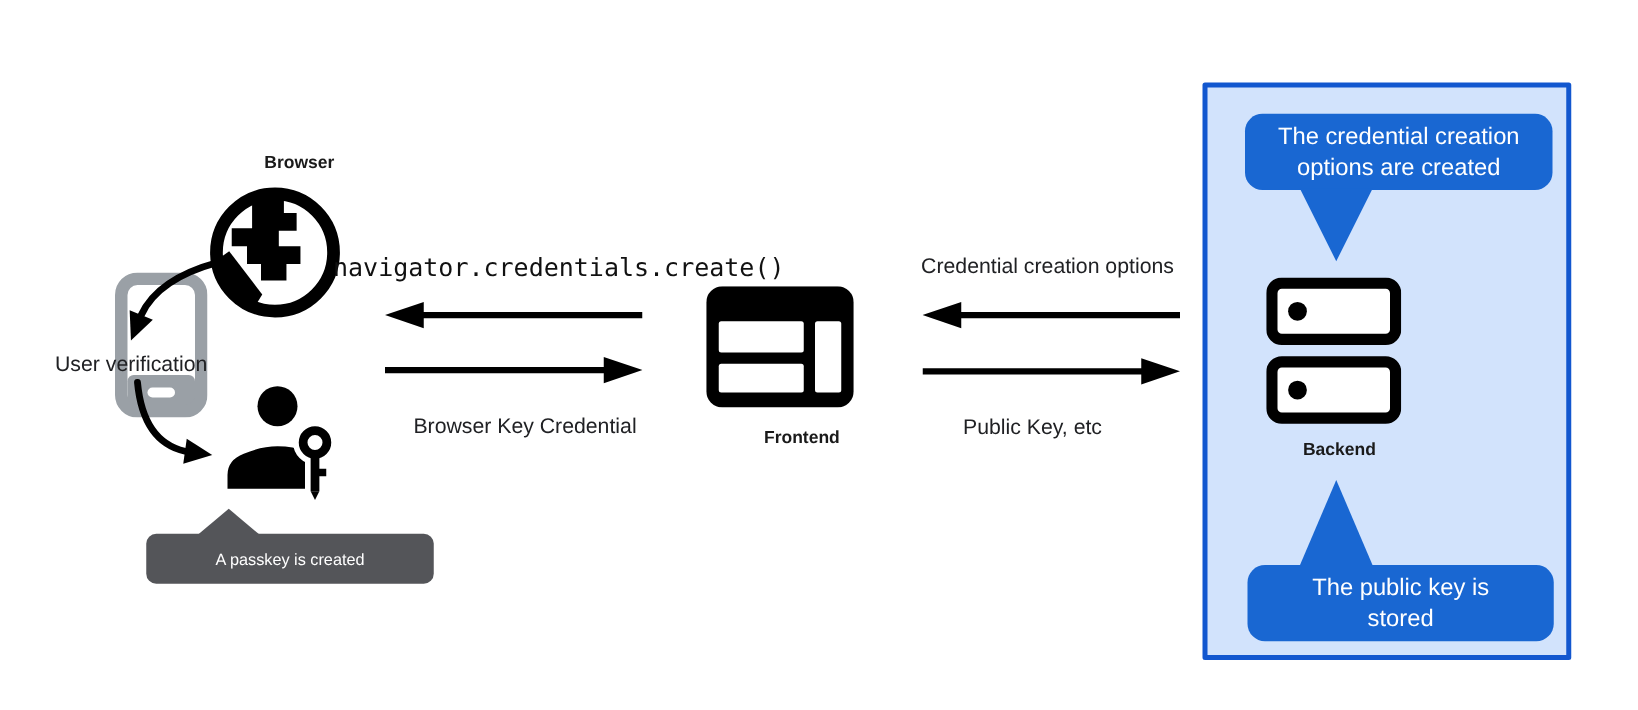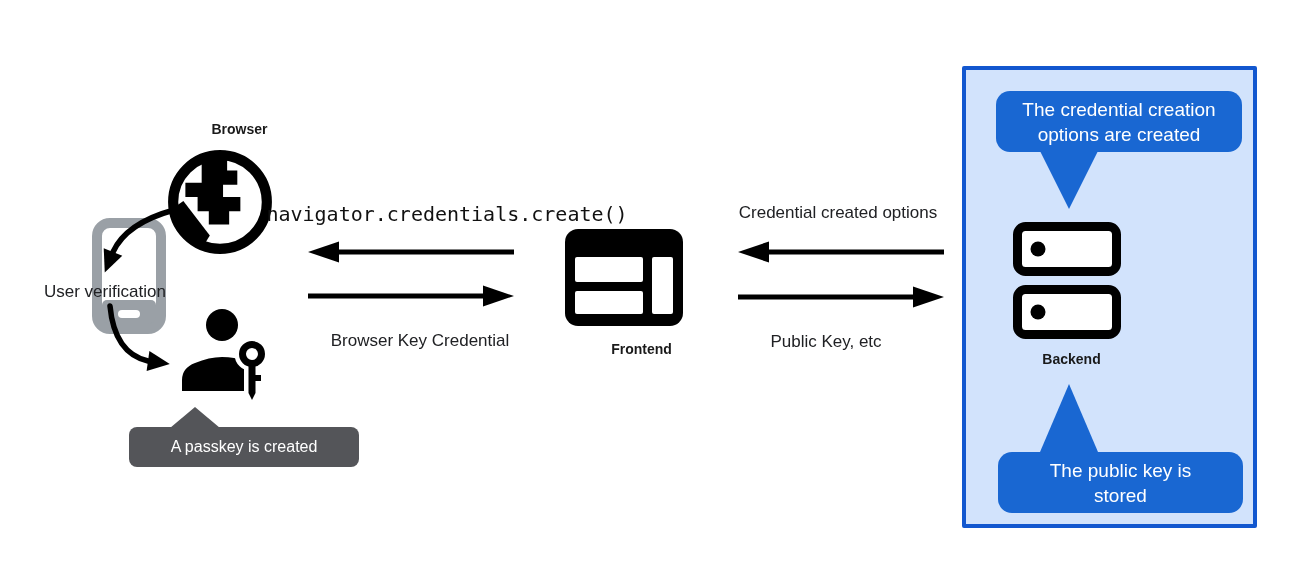--- a/index.html
+++ b/index.html
@@ -20,21 +20,21 @@
   .mono-label { font-family: "DejaVu Sans Mono", monospace; font-size: 20px; color: #111; }
 
   
   .tooltip-gray {
     position: absolute;
     left: 117px; top: 427px;
     width: 230px; height: 40px;
     background: #545559;
     border-radius: 8px;
     display: flex; align-items: center; justify-content: center;
-    color: #fff; font-size: 16px; margin-left: 12px;
+    color: #fff; font-size: 13px;
   }
   .tooltip-gray .tip-up {
     position: absolute; left: 41px; top: -20px;
     width: 0; height: 0;
     border-left: 25px solid transparent;
     border-right: 25px solid transparent;
     border-bottom: 21px solid #545559;
   }
 
   
@@ -139,21 +139,21 @@
 
   <svg class="abs" style="left:565px; top:229px;" width="118" height="97" viewBox="0 0 118 97">
     <rect x="0" y="0" width="118" height="97" rx="13" fill="#000"></rect>
     <rect x="10" y="28" width="68" height="25" rx="2" fill="#fff"></rect>
     <rect x="10" y="62" width="68" height="23" rx="2" fill="#fff"></rect>
     <rect x="87" y="28" width="21" height="57" rx="2" fill="#fff"></rect>
   </svg>
 
   <div class="abs icon-label centerx" style="left:624px; top:341px;">Frontend</div>
 
-  <div class="abs flow-label centerx" style="left:838px; top:203px;">Credential created options</div>
+  <div class="abs flow-label centerx" style="left:838px; top:203px;">Credential creation options</div>
 
   <svg class="abs" style="left:738px; top:239px;" width="206" height="26" viewBox="0 0 206 26">
     <path d="M28 13 H206" stroke="#000" stroke-width="5"></path>
     <polygon points="0,13 31,2.5 31,23.5" fill="#000"></polygon>
   </svg>
 
   <svg class="abs" style="left:738px; top:284px;" width="206" height="26" viewBox="0 0 206 26">
     <path d="M0 13 H178" stroke="#000" stroke-width="5"></path>
     <polygon points="206,13 175,2.5 175,23.5" fill="#000"></polygon>
   </svg>

